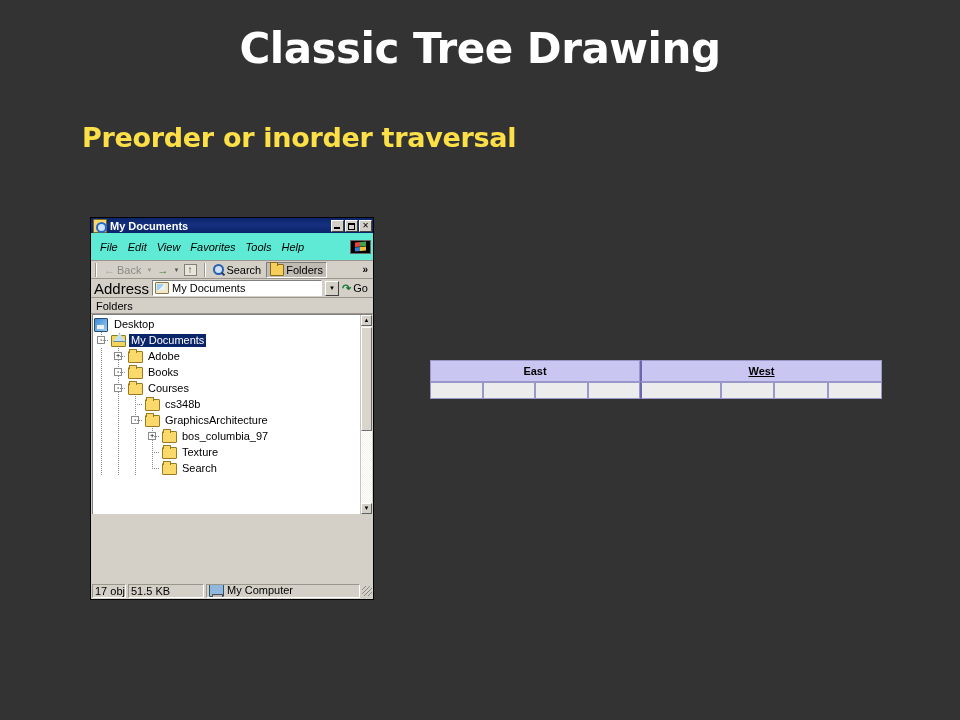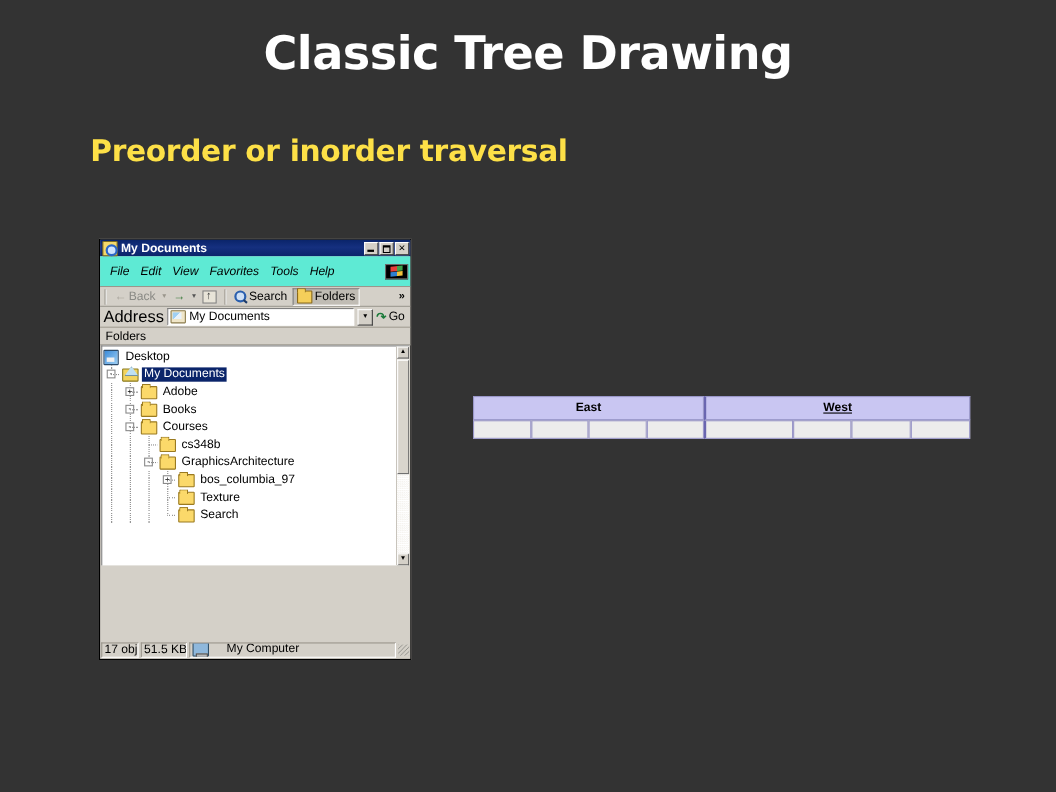--- a/index.html
+++ b/index.html
@@ -272,22 +272,22 @@
     position:absolute;left:1px;right:1px;bottom:1px;height:15px;
     background:#d4d0c8;display:flex;align-items:center;gap:2px;
     font-size:11px;
   }
   .sb-cell{
     height:14px;line-height:13px;
     border:1px solid #9a968c;border-right-color:#fff;border-bottom-color:#fff;
     box-sizing:border-box;padding:0 2px;overflow:hidden;white-space:nowrap;
   }
   .sb-c1{width:34px;}
-  .sb-c2{width:42px;}
-  .sb-c3{flex:1;display:flex;align-items:center;gap:16px;}
+  .sb-c2{width:76px;}
+  .sb-c3{flex:1;display:flex;align-items:center;gap:3px;}
   .pcicon{
     width:13px;height:11px;background:#8fb8dc;border:1px solid #30506a;
     border-radius:1px;position:relative;flex:none;
   }
   .pcicon::after{
     content:"";position:absolute;left:2px;bottom:-3px;width:9px;height:3px;
     background:#b8b8b8;border:1px solid #505050;
   }
   .grip{
     margin-left:auto;width:10px;height:10px;

